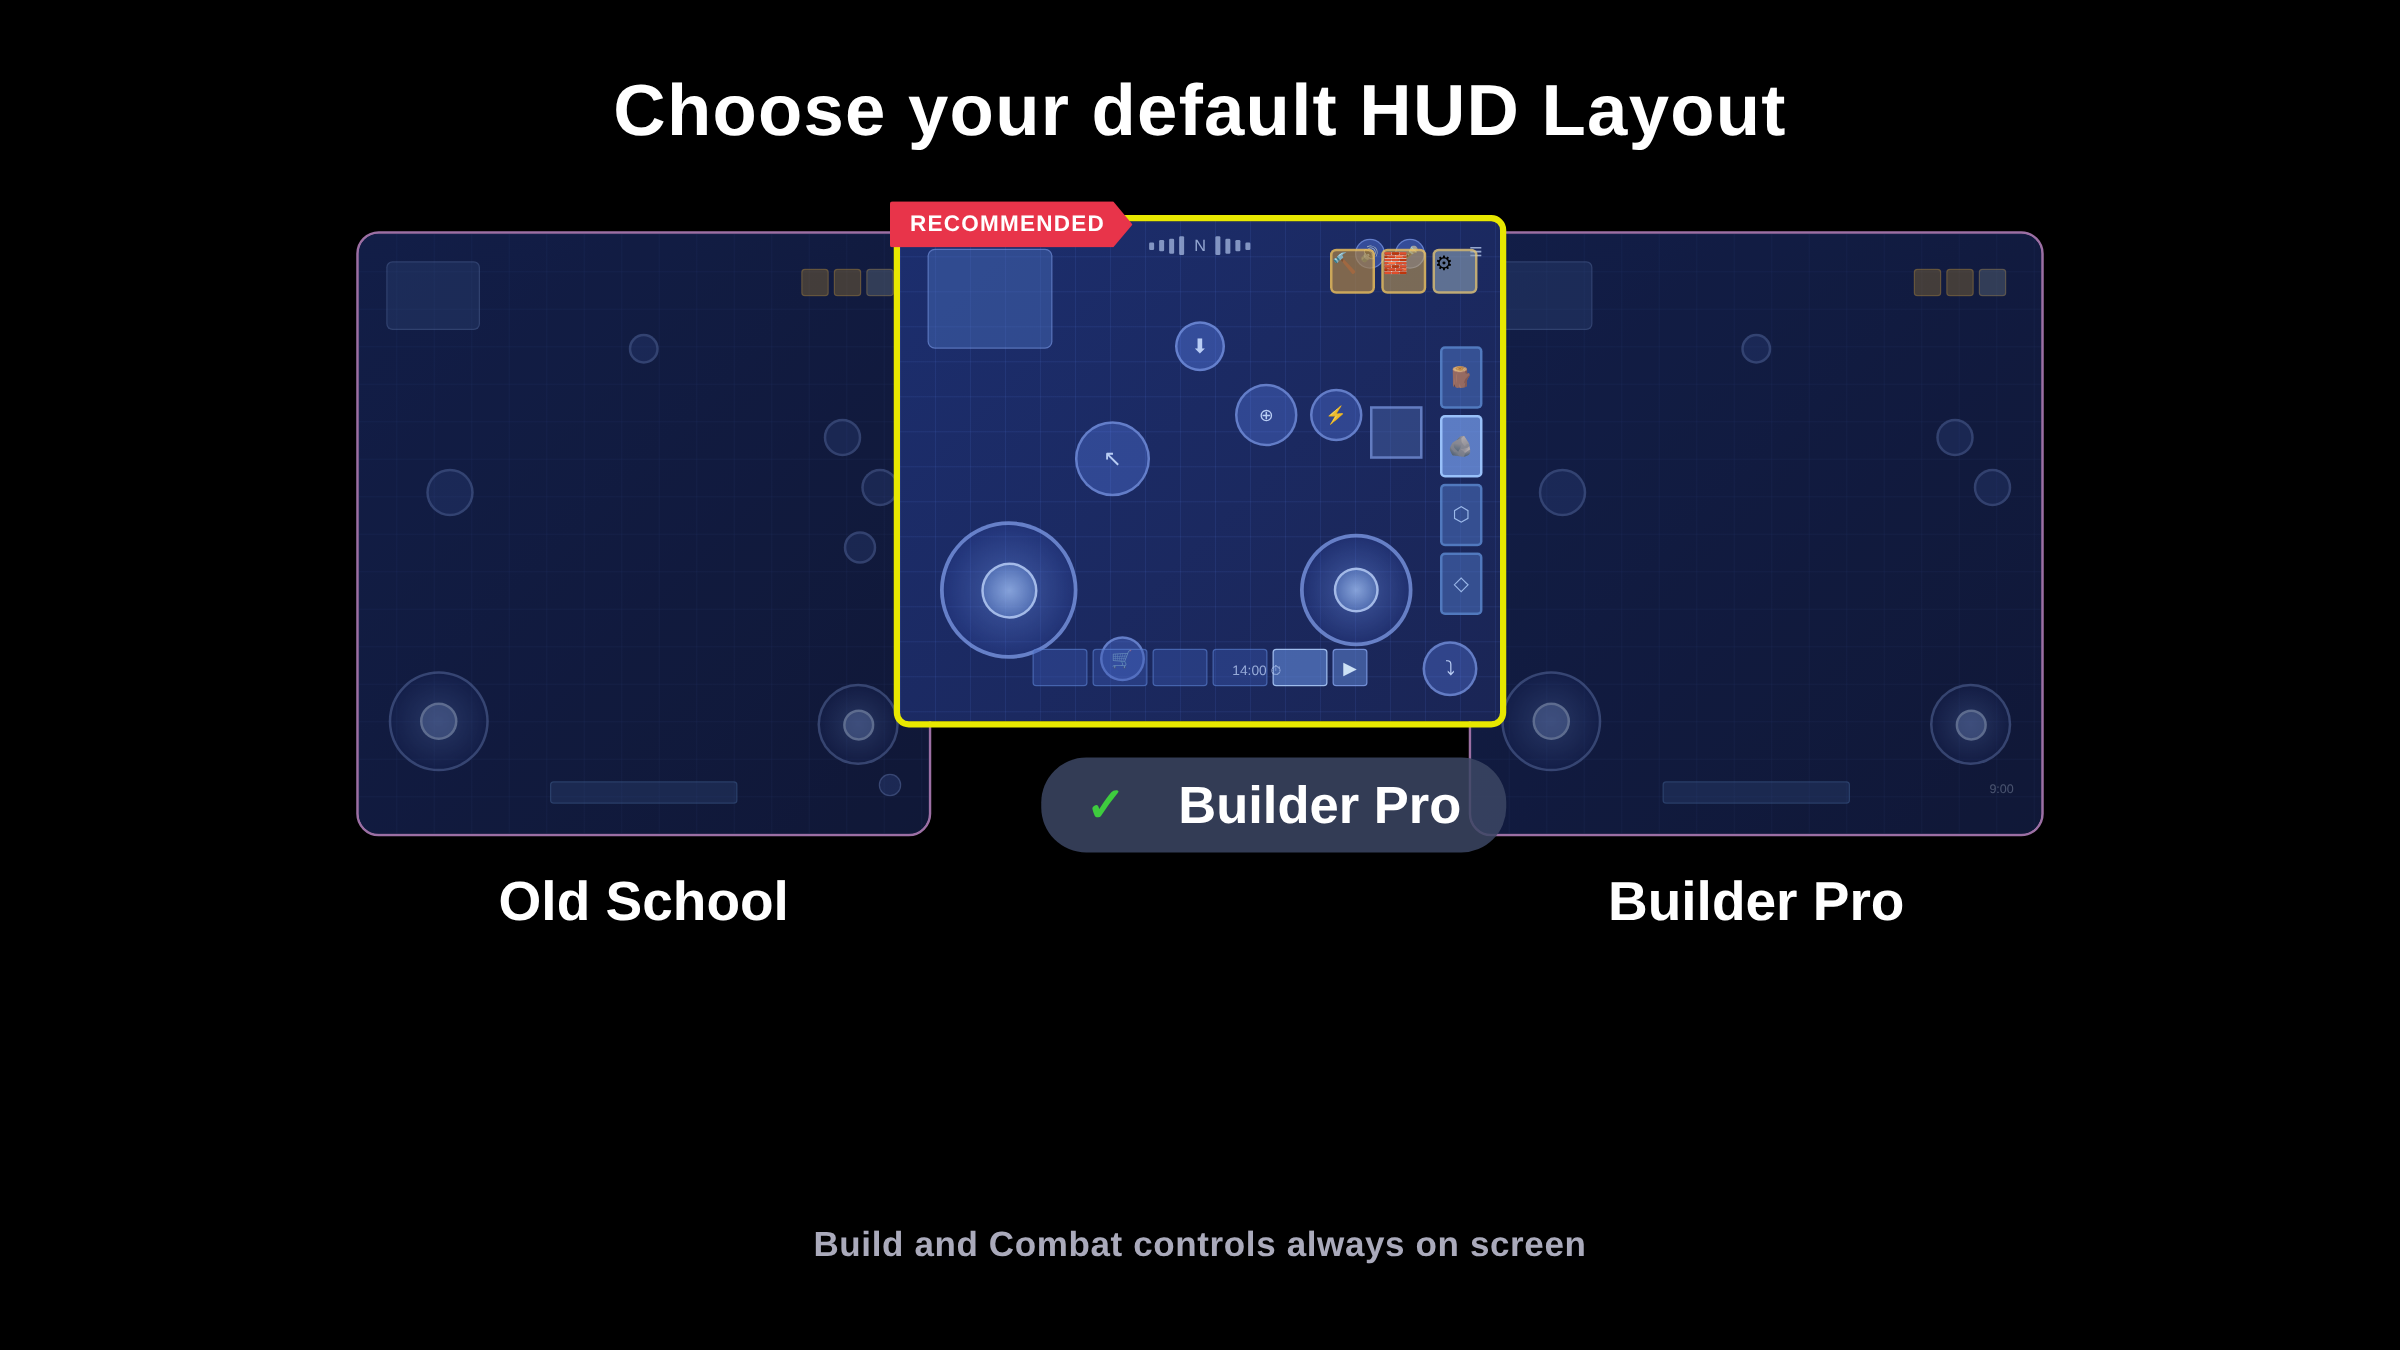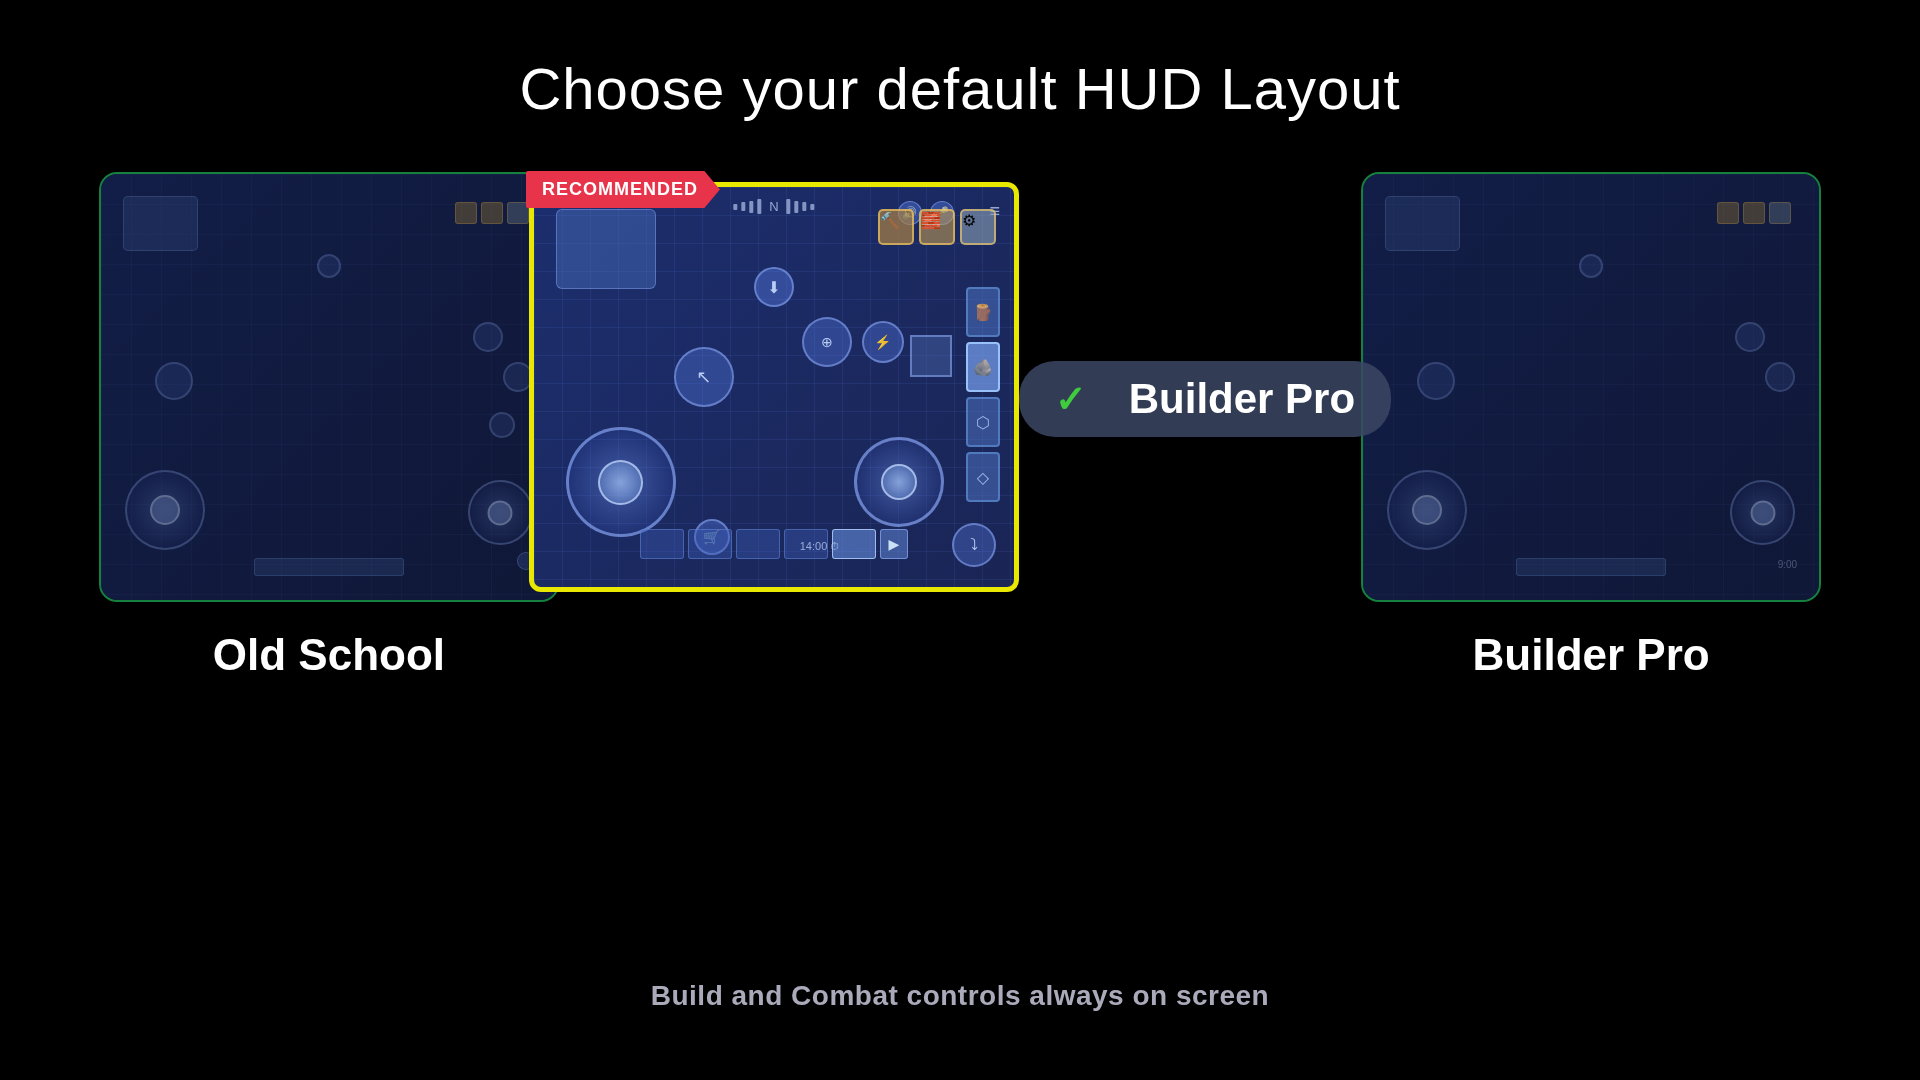--- a/index.html
+++ b/index.html
@@ -13,47 +13,47 @@
       display: flex;
       flex-direction: column;
       align-items: center;
       justify-content: flex-start;
       position: relative;
     }
 
     .page-title {
       color: #fff;
       font-size: 58px;
-      font-weight: 400;
+      font-weight: 700;
       text-align: left;
       margin-top: 55px;
       letter-spacing: 1px;
       text-shadow: 2px 2px 0 #000;
     }
 
     .layouts-container {
       display: flex;
       flex-direction: row;
       align-items: center;
       justify-content: center;
       margin-top: 50px;
       gap: 0px;
       width: 100%;
     }
 
     
     .side-card {
       width: 460px;
-      height: 430px;
+      height: 484px;
       background: #1a2a5e;
       border-radius: 18px;
       opacity: 0.65;
       position: relative;
       overflow: hidden;
-      border: 2px solid #22c55e;
+      border: 2px solid #f0abfc;
       cursor: pointer;
     }
 
     .side-card-inner {
       width: 100%;
       height: 100%;
       background: linear-gradient(135deg, #1c2e6e 0%, #1a2555 100%);
       position: relative;
       border-radius: 16px;
       
@@ -79,21 +79,22 @@
       position: relative;
       display: flex;
       flex-direction: column;
       align-items: center;
     }
 
     
     .center-card-wrapper {
       position: relative;
       display: flex;
-      align-items: center;
+      flex-direction: column;
+      align-items: flex-end;
       z-index: 2;
       margin: 0 -30px;
     }
 
     .center-card {
       width: 490px;
       height: 410px;
       border: 5px solid #e8e800;
       border-radius: 12px;
       background: linear-gradient(135deg, #1c2e6e 0%, #1a2555 100%);

